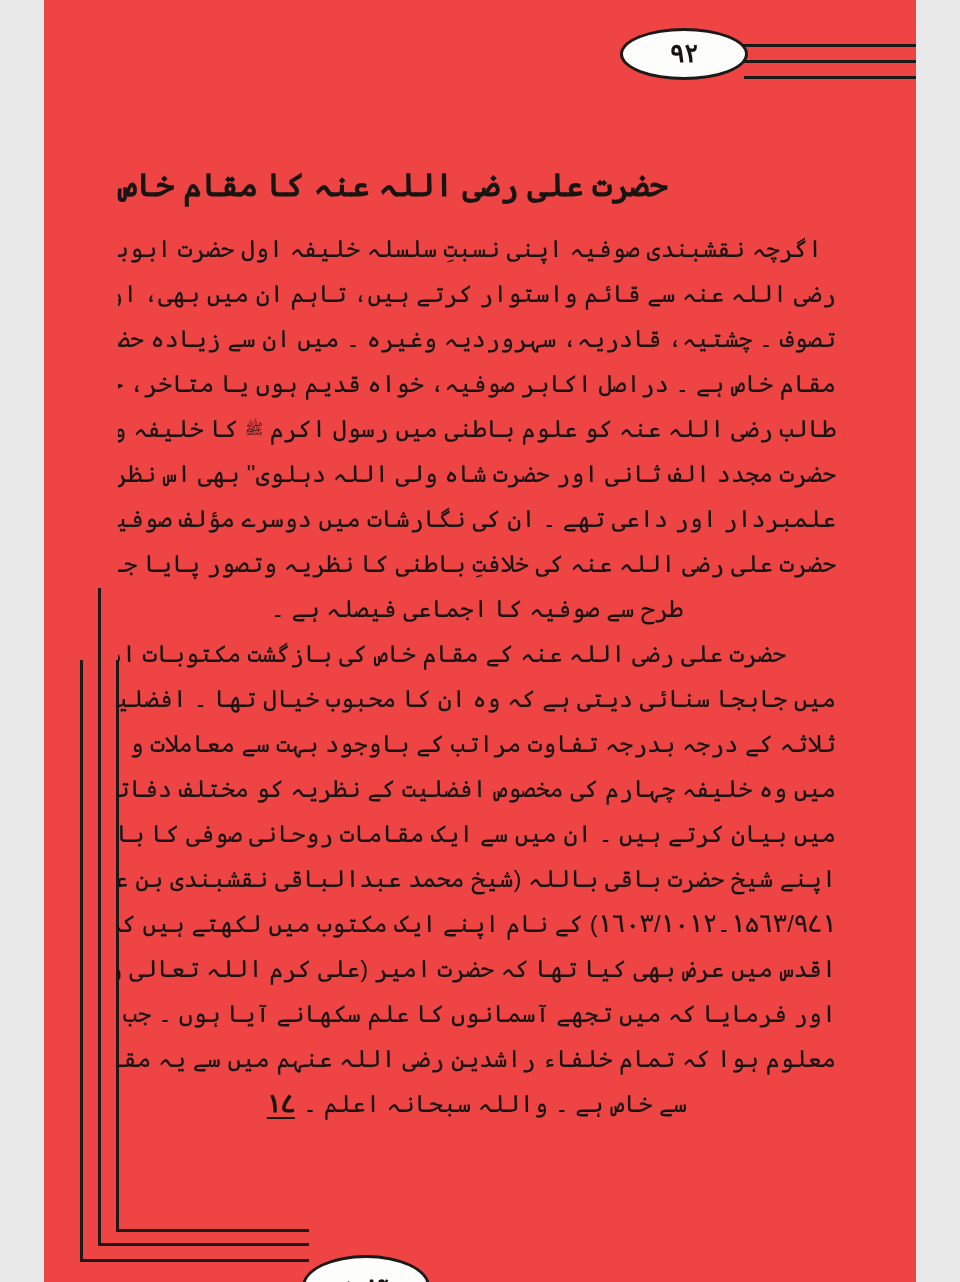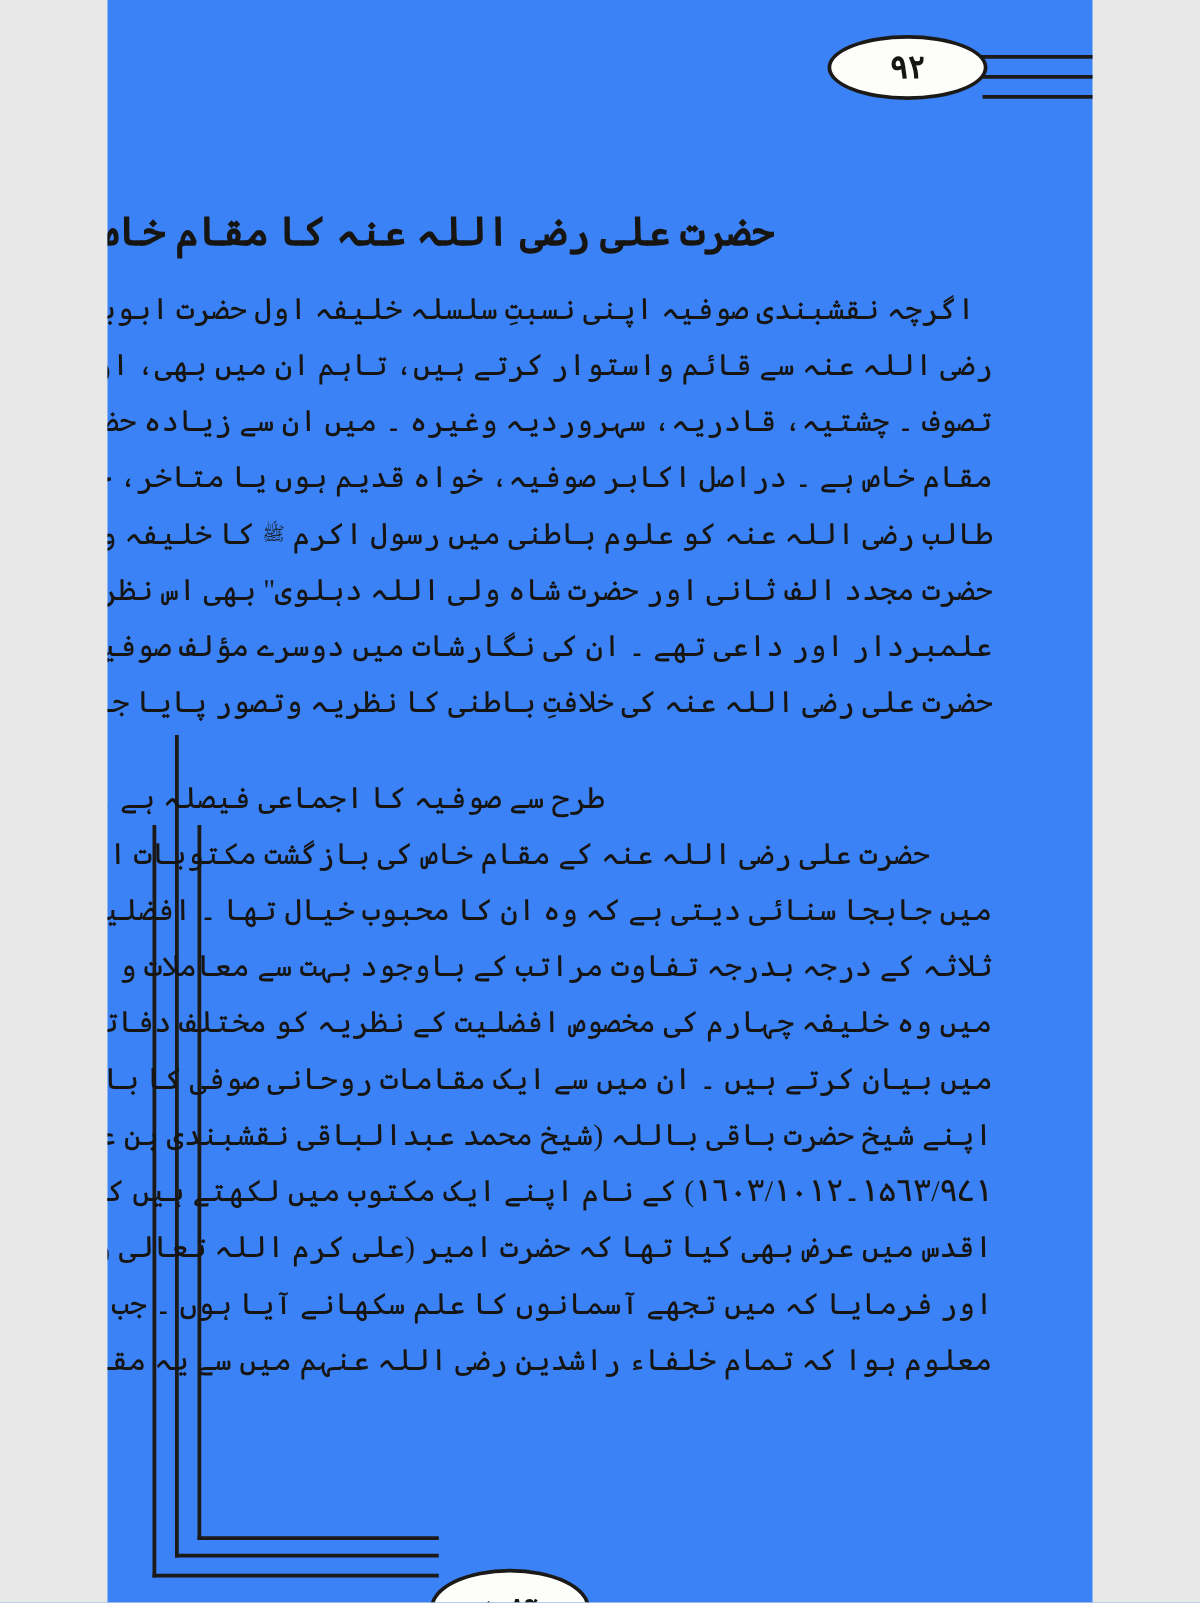--- a/index.html
+++ b/index.html
@@ -1,22 +1,22 @@
 <!DOCTYPE html>
 <html lang="ur" dir="rtl"><head>
 <meta charset="utf-8">
 <style>
   html,body{margin:0;padding:0;background:#e8e8e8;}
   .page{
     position:relative;
-    width:788px;height:1282px;
+    width:872px;height:1282px;
     margin:0 auto;
-    background:#3b82f6;
+    background:#ef4444;
     overflow:hidden;
-    font-family:Liberation Serif, serif;
+    font-family:Liberation Sans, sans-serif;
     color:#171512;
   }
   
   .frame{position:absolute;z-index:1;}
   .fr-tr{border-top:3px solid #1c1a18;border-right:3px solid #1c1a18;}
   .fr-bl{border-left:3px solid #1c1a18;border-bottom:3px solid #1c1a18;}
   .fr-tr1{top:44px;left:697px;width:229px;height:588px;}
   .fr-tr2{top:60px;left:697px;width:211px;height:645px;}
   .fr-tr3{top:76px;left:700px;width:188px;height:554px;}
   .fr-bl1{left:36px;top:660px;width:226px;height:599px;}
@@ -48,21 +48,21 @@
   }
   .para{margin:0;padding:0;}
   .line{
     height:45px;line-height:45px;
     font-size:24px;
     text-align:justify;
     text-align-last:justify;
     white-space:nowrap;
     overflow:hidden;
   }
-  .line.no-just{text-align:left;text-align-last:auto;margin-top:31px;}
+  .line.no-just{text-align:center;text-align-last:auto;}
   .para:nth-of-type(1) .line:first-child{padding-right:14px;}
   .para:nth-of-type(2) .line:first-child{padding-right:50px;}
   .saw{font-size:15px;vertical-align:3px;}
   .fnref{
     text-decoration:underline;
     text-underline-offset:5px;
     margin-right:8px;
     font-weight:bold;
   }
 </style>
@@ -105,17 +105,18 @@
           <div class="line">حضرت علی رضی اللہ عنہ کے مقام خاص کی بازگشت مکتوبات امام ربانی</div>
           <div class="line">میں جابجا سنائی دیتی ہے کہ وہ ان کا محبوب خیال تھا ۔ افضلیت شیخین اور خلفاء</div>
           <div class="line">ثلاثہ کے درجہ بدرجہ تفاوت مراتب کے باوجود بہت سے معاملات و امورِ تصوف</div>
           <div class="line">میں وہ خلیفہ چہارم کی مخصوص افضلیت کے نظریہ کو مختلف دفاتر کے متعدد مکتوبات</div>
           <div class="line">میں بیان کرتے ہیں ۔ ان میں سے ایک مقامات روحانی صوفی کا باب بھی ہے ۔</div>
           <div class="line">اپنے شیخ حضرت باقی باللہ (شیخ محمد عبدالباقی نقشبندی بن عبدالسلام بدخشی</div>
           <div class="line">۱۵۶۳/۹۷۱۔۱۶۰۳/۱۰۱۲) کے نام اپنے ایک مکتوب میں لکھتے ہیں کہ ''خدمت</div>
           <div class="line">اقدس میں عرض بھی کیا تھا کہ حضرت امیر (علی کرم اللہ تعالی وجہہ) تشریف لائے</div>
           <div class="line">اور فرمایا کہ میں تجھے آسمانوں کا علم سکھانے آیا ہوں ۔ جب خوب توجہ سے دیکھا تو</div>
           <div class="line">معلوم ہوا کہ تمام خلفاء راشدین رضی اللہ عنہم میں سے یہ مقام حضرت علی رضی اللہ</div>
+          <div class="line no-just">سے خاص ہے ۔ واللہ سبحانہ اعلم ۔<span class="fnref">۱۷</span></div>
         </div>
       </div>
   </div>
 
 </div>
 
 </body></html>

